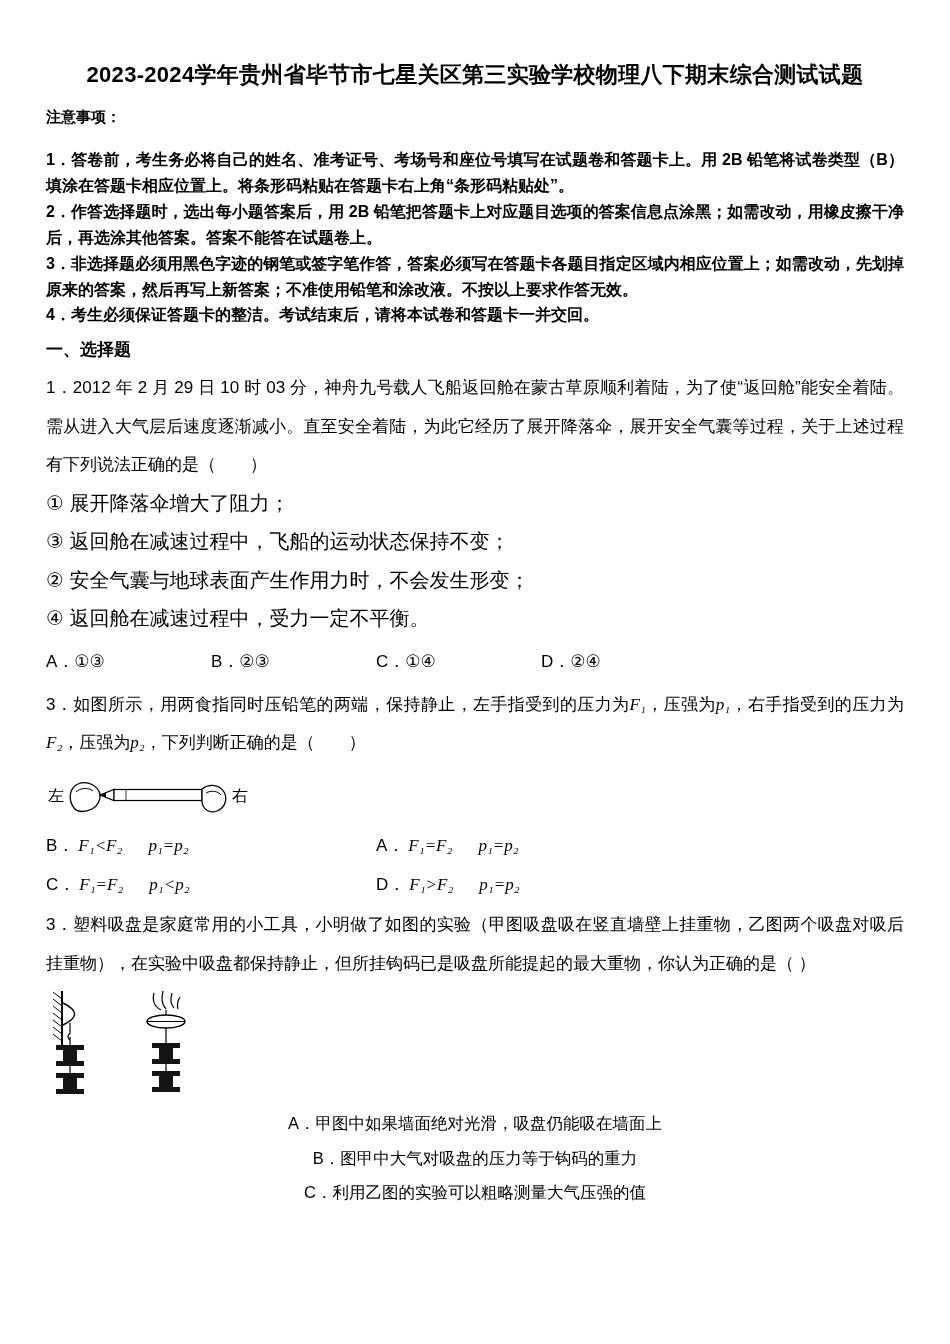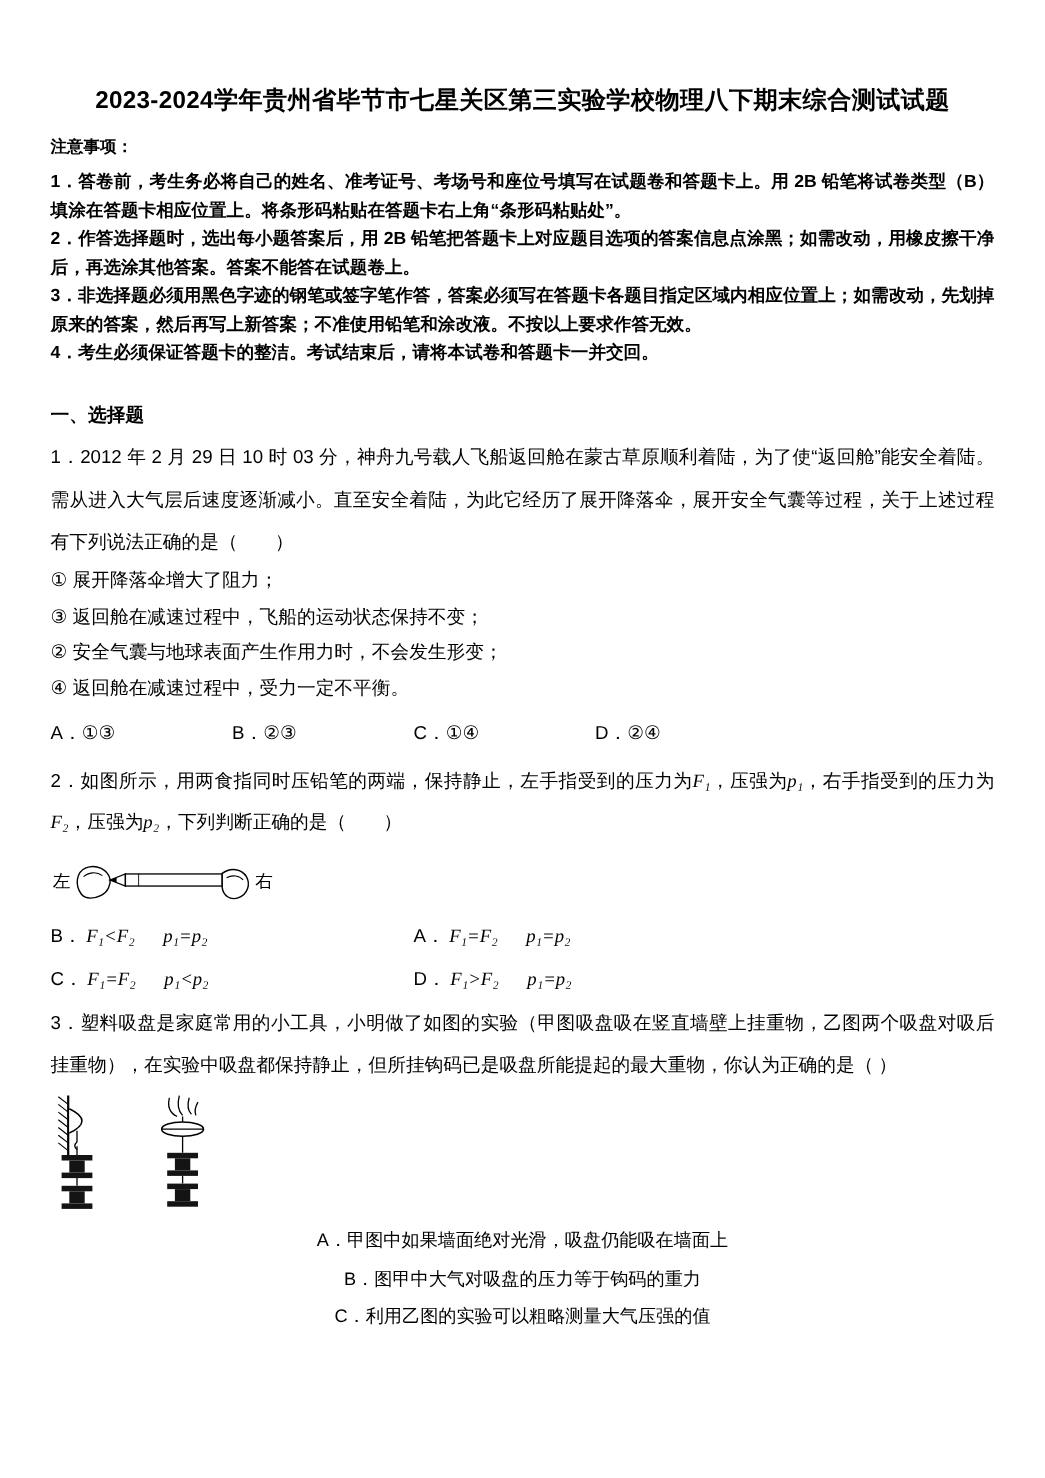--- a/index.html
+++ b/index.html
@@ -1,27 +1,27 @@
 <!DOCTYPE html>
 <html><head>
 <meta charset="utf-8">
 <style>
   html,body{margin:0;padding:0;}
   body{
     width:950px;min-height:1344px;background:#ffffff;color:#000;
     font-family:"Liberation Sans","DejaVu Sans",sans-serif;
     overflow:hidden;
   }
-  .page{padding:76px 46px 20px;box-sizing:border-box;}
+  .page{padding:60px 46px 20px;box-sizing:border-box;}
   .title{font-size:22px;font-weight:700;text-align:center;margin:0 0 18px;letter-spacing:.3px;}
-  .notice-heading{font-size:15px;font-weight:700;margin:0 0 10px;}
+  .notice-heading{font-size:15px;font-weight:700;margin:0 0 20px;}
   .notice-item{font-size:16px;font-weight:700;line-height:1.62;margin:0;text-align:justify;}
-  .section-heading{font-size:17px;font-weight:700;margin:32px 0 0;}
+  .section-heading{font-size:17px;font-weight:700;margin:10px 0 0;}
   .q-text{font-size:17px;line-height:2.25;margin:8px 0 0;text-align:justify;}
-  .stmt{font-size:17px;line-height:1.92;margin:0;}
+  .stmt{font-size:20px;line-height:1.92;margin:0;}
   .q1-choices{display:flex;font-size:17px;line-height:1.9;margin:8px 0 6px;align-items:center;}
   .qc{width:165px;}
   .figure{display:block;margin:6px 0 2px;}
   .math{font-family:"Liberation Serif","DejaVu Serif",serif;font-style:italic;}
   .q2-choices{display:grid;grid-template-columns:330px auto;row-gap:16px;font-size:17px;margin:12px 0 10px;}
   .q2-choice .label{margin-right:4px;}
   .m2{margin-left:26px;}
   .fig-labels{font-size:16px;margin:4px 0 6px;}
   .fig-label-jia{margin-right:26px;}
   .q3-choice{font-size:16.5px;line-height:2.1;margin:0;text-align:center;}
@@ -53,21 +53,21 @@
     <div class="q1-choices">
       <span class="qc">A．①③</span>
       <span class="qc">B．②③</span>
       <span class="qc">C．①④</span>
       <span>D．②④</span>
     </div>
   </div>
 
   <div>
     <p class="q-text">
-      <span>2．如图所示，用两食指同时压铅笔的两端，保持静止，左手指受到的压力为</span><span class="math">F₁</span><span>，压强为</span><span class="math">p₁</span><span>，右手指受到的压力为</span><span class="math">F₂</span><span>，压强为</span><span class="math">p₂</span><span>，下列判断正确的是（　　）</span>
+      <span>3．如图所示，用两食指同时压铅笔的两端，保持静止，左手指受到的压力为</span><span class="math">F₁</span><span>，压强为</span><span class="math">p₁</span><span>，右手指受到的压力为</span><span class="math">F₂</span><span>，压强为</span><span class="math">p₂</span><span>，下列判断正确的是（　　）</span>
     </p>
 
     <svg class="figure" width="212" height="54" viewBox="0 0 212 54">
       <text x="2" y="33" font-size="16">左</text>
       <g>
         <path d="M28,40 C22,32 23,20 32,16 C42,12 52,18 54,26 C55,31 52,38 46,41 C40,44 32,45 28,40 Z" fill="#fff" stroke="#000" stroke-width="1.3"></path>
         <path d="M30,24 C34,20 42,19 47,23" fill="none" stroke="#000" stroke-width="1"></path>
       </g>
       <g>
         <polygon points="54,27 68,21.5 68,32.5" fill="#fff" stroke="#000" stroke-width="1.2"></polygon>

